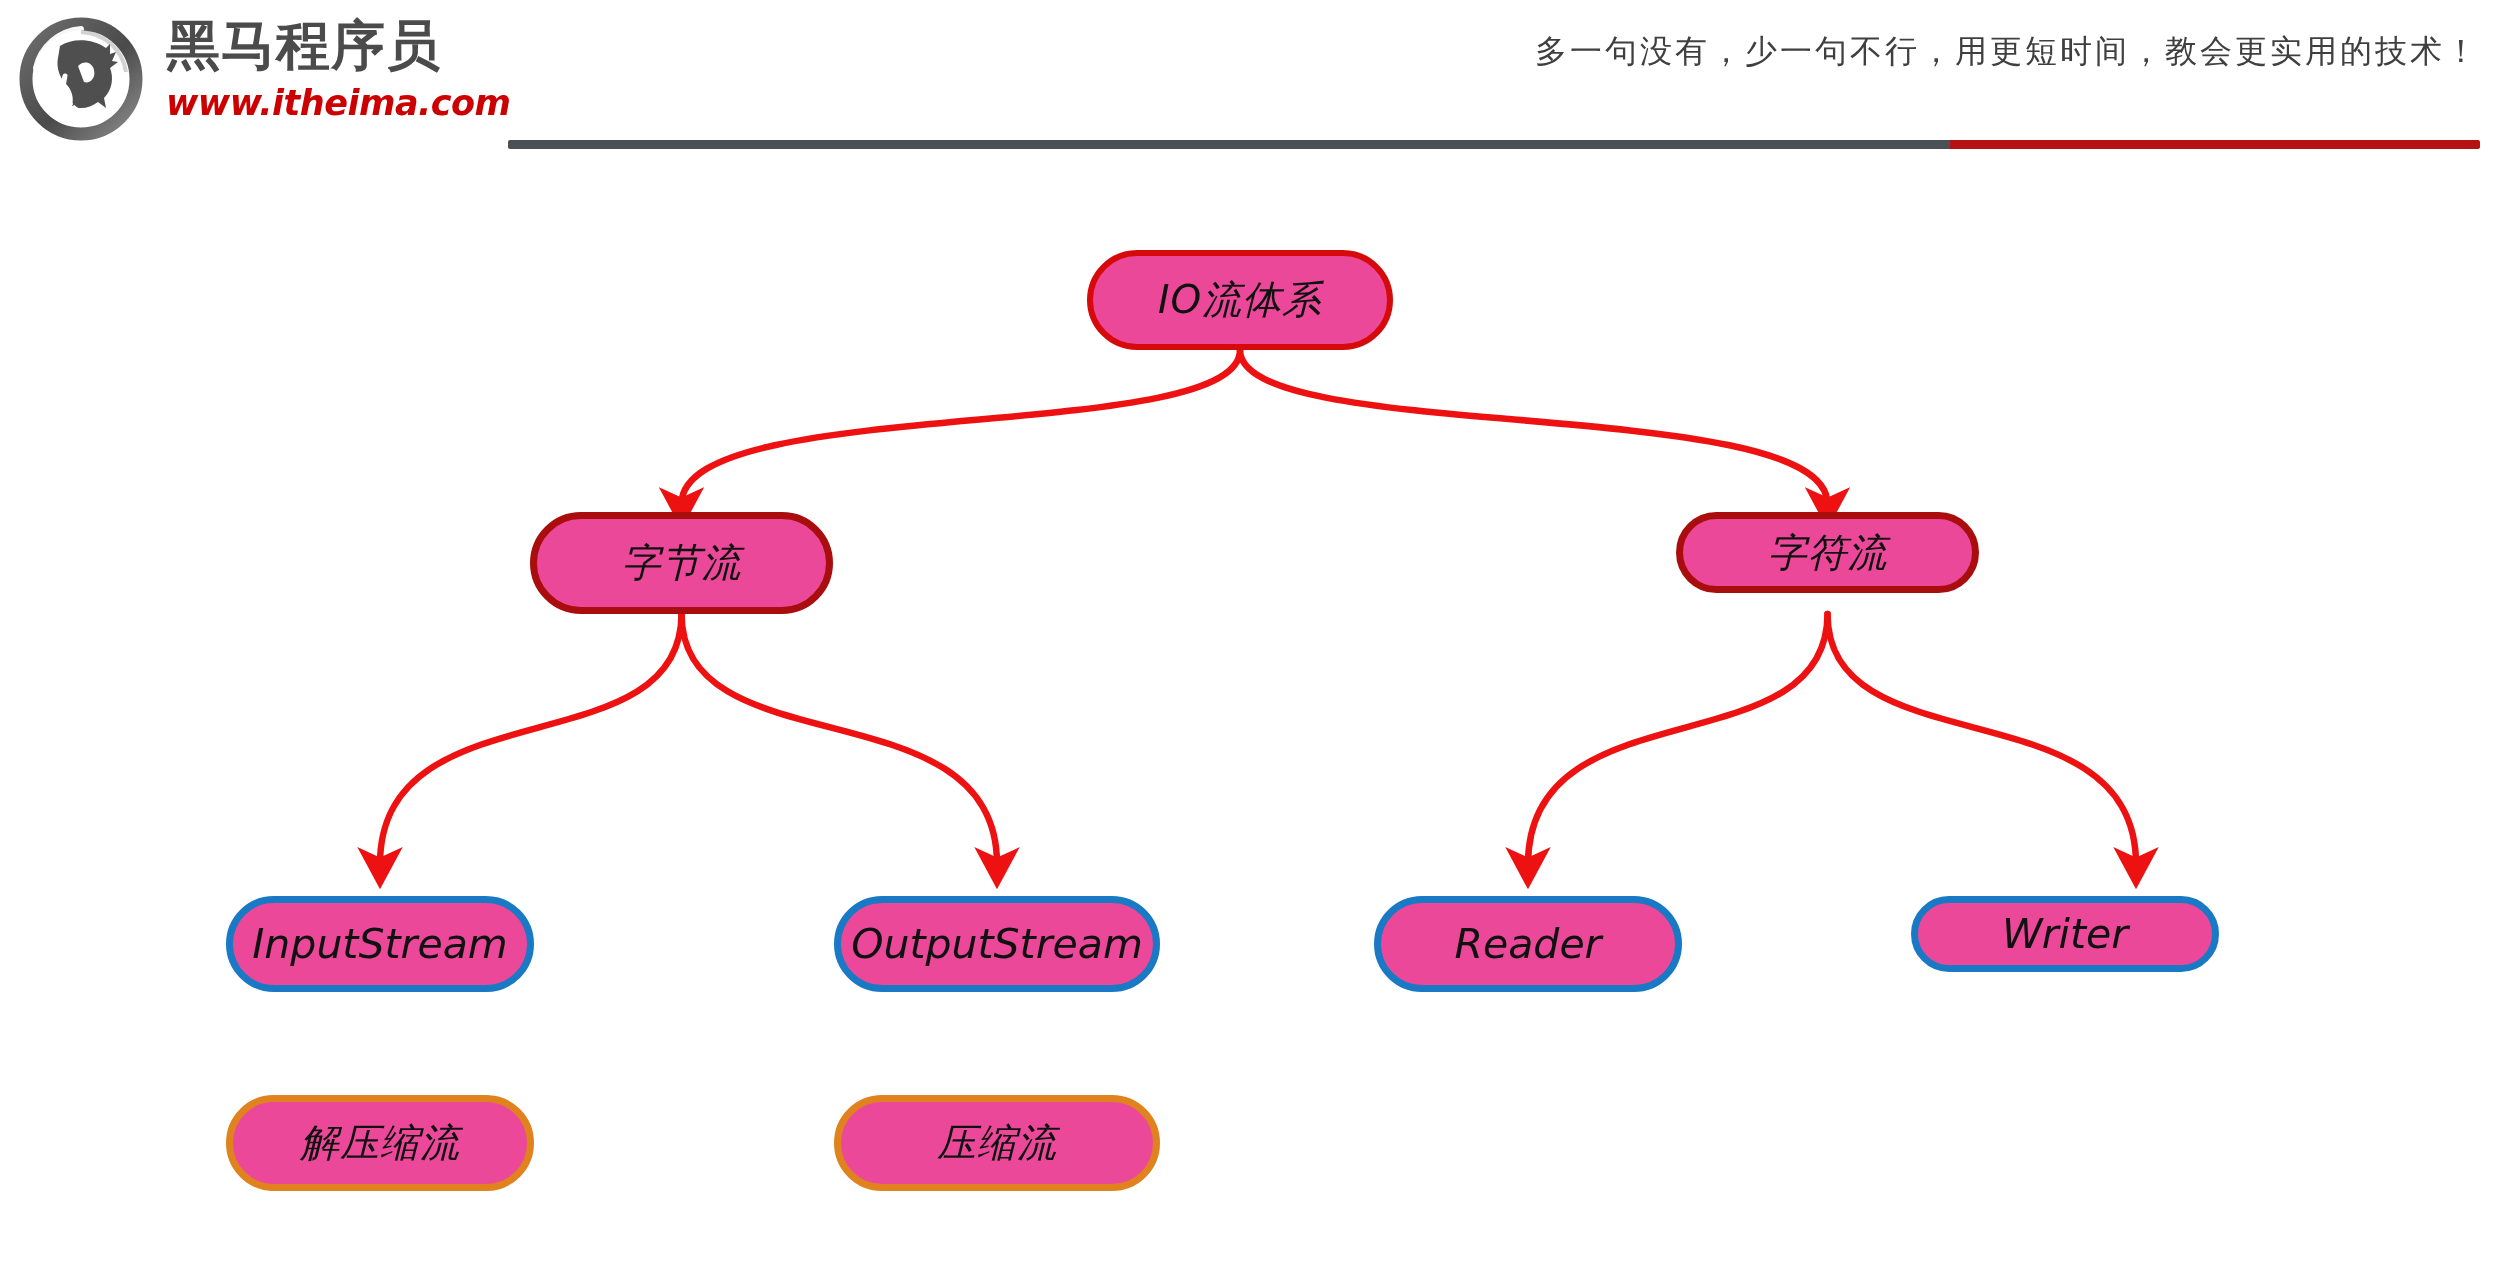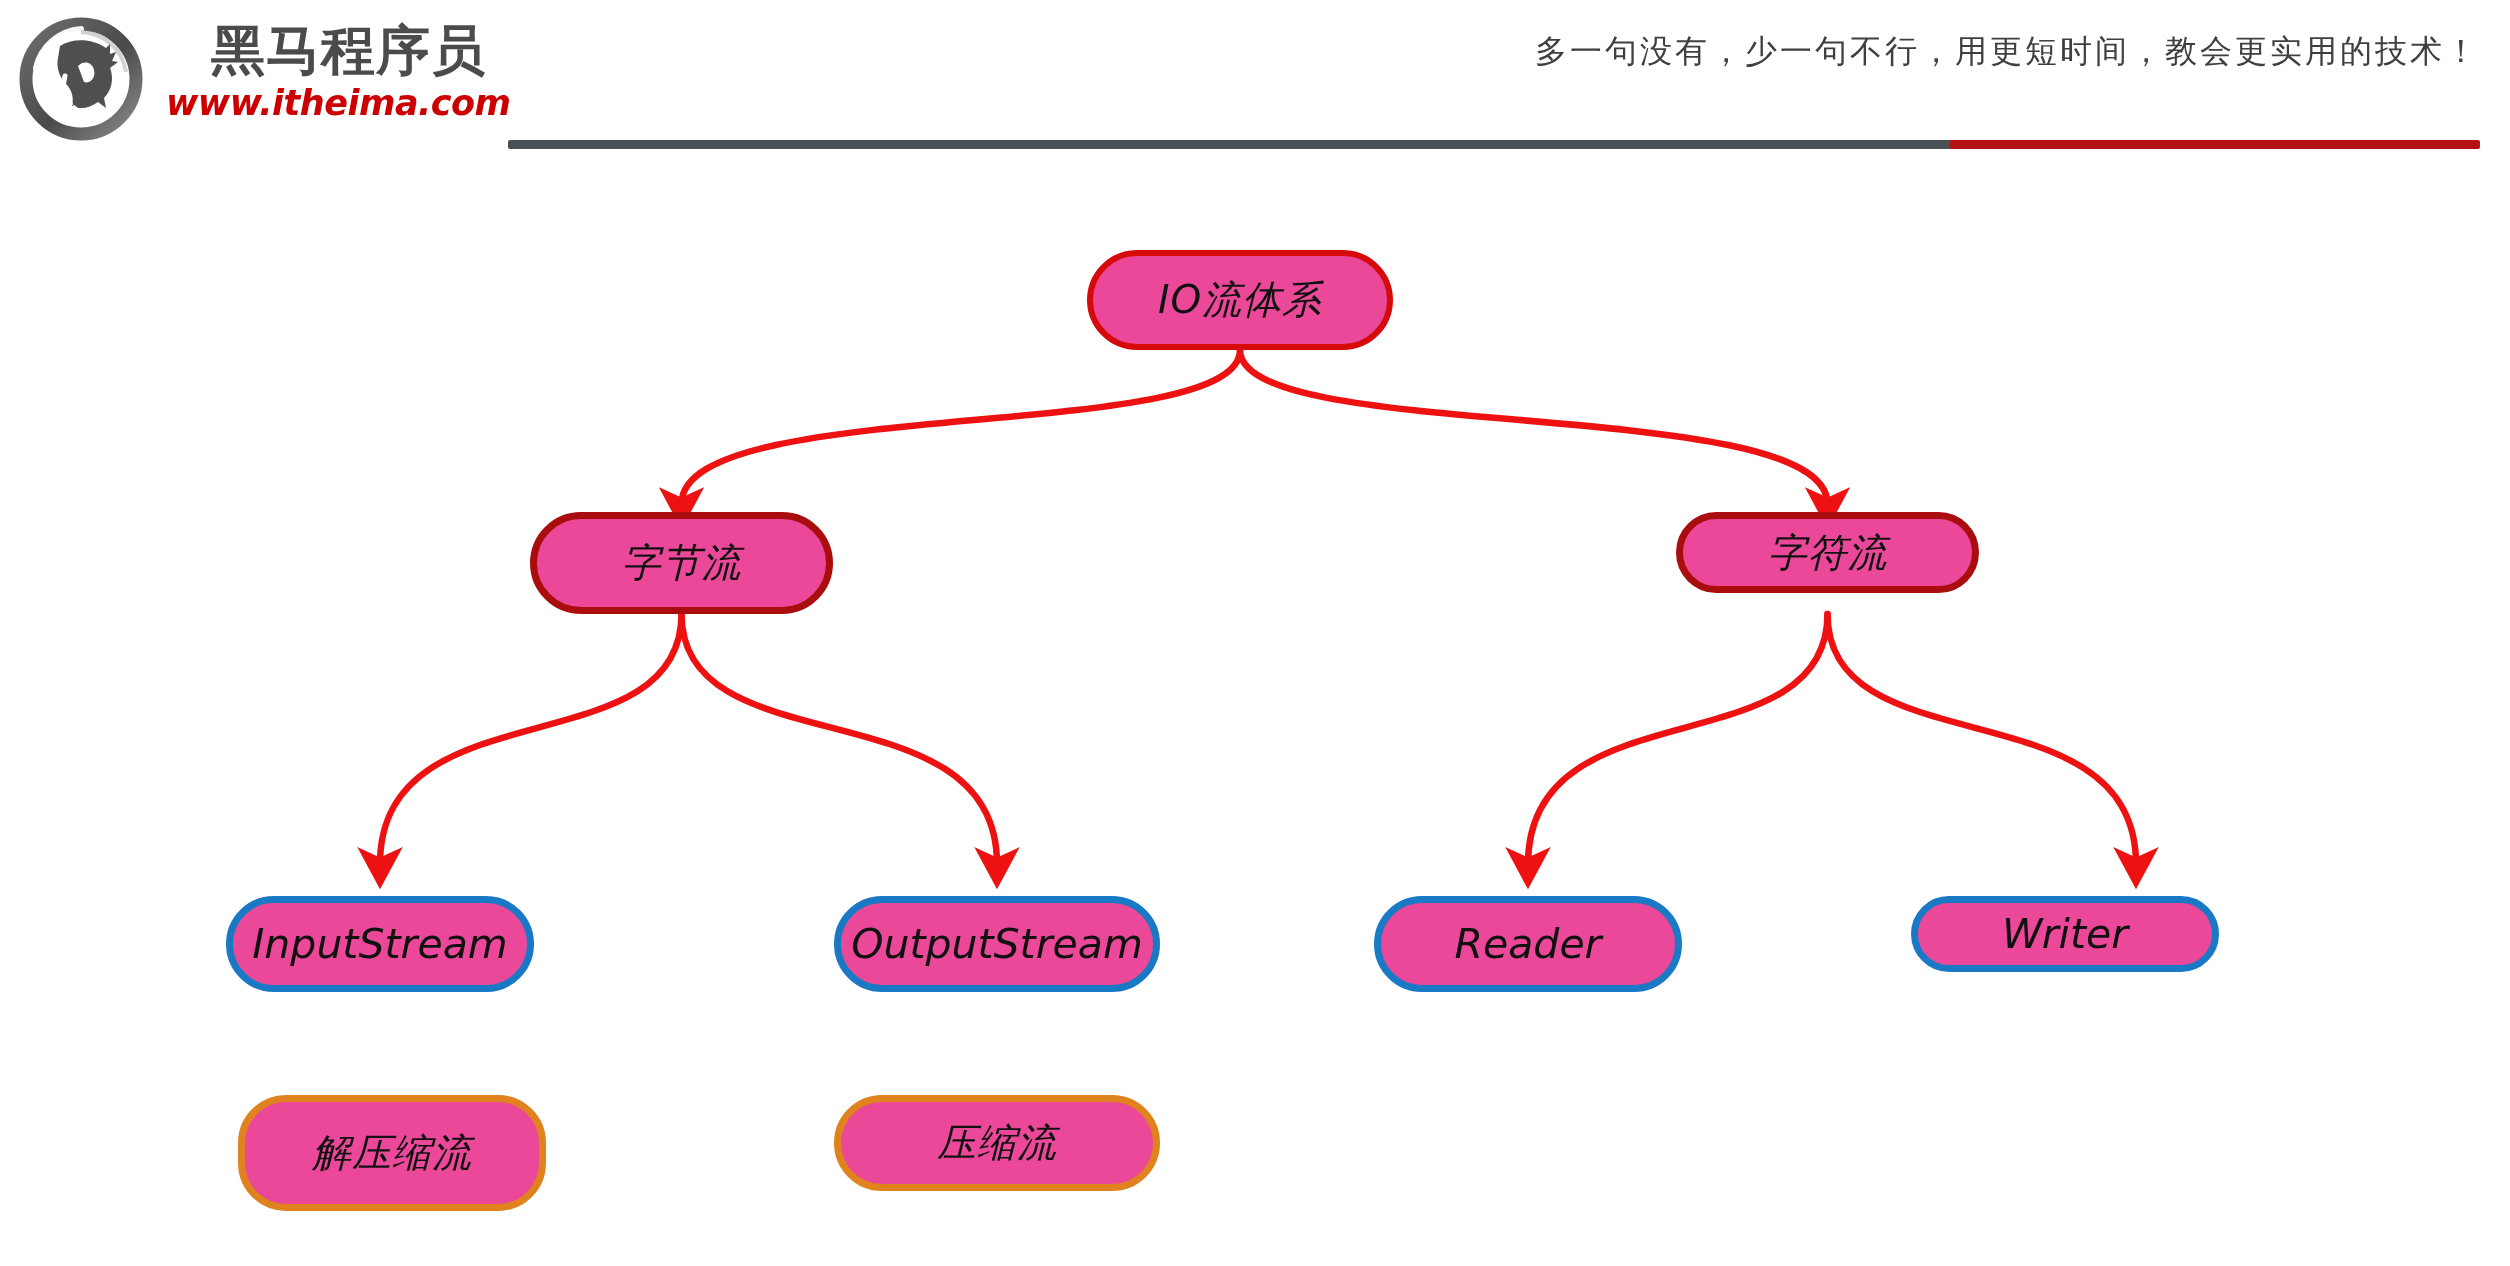--- a/index.html
+++ b/index.html
@@ -34,28 +34,27 @@
     left: 0; top: 6px;
     width: 126px; height: 126px;
   }
   #logo-text-block {
     position: absolute;
     left: 148px;
     top: 8px;
     width: 320px;
   }
   #brand-name {
-    font-family: Liberation Sans, sans-serif;
+    font-family: Liberation Mono, monospace;
     font-size: 54px;
     font-weight: bold;
     color: #4b4b4b;
     letter-spacing: 1px;
     line-height: 64px;
     white-space: nowrap;
-    text-align: right;
   }
   #brand-url {
     font-family: "DejaVu Sans", "Liberation Sans", sans-serif;
     font-size: 35px;
     font-weight: bold;
     font-style: italic;
     color: #cc0000;
     line-height: 42px;
     letter-spacing: -0.5px;
     white-space: nowrap;
@@ -211,19 +210,19 @@
     </div>
     <div class="node leaf-blue en" style="left: 834px; top: 872px; width: 326px; height: 96px; border-radius: 48px;">
       <span class="node-label">OutputStream</span>
     </div>
     <div class="node leaf-blue en" style="left: 1374px; top: 872px; width: 308px; height: 96px; border-radius: 48px; justify-content: center;">
       <span class="node-label">Reader</span>
     </div>
     <div class="node leaf-blue en" style="left: 1911px; top: 872px; width: 308px; height: 76px; border-radius: 48px;">
       <span class="node-label">Writer</span>
     </div>
-    <div class="node leaf-orng cn" style="left: 238px; top: 1095px; width: 308px; height: 116px; border-radius: 48px;">
+    <div class="node leaf-orng cn" style="left: 226px; top: 1095px; width: 308px; height: 96px; border-radius: 48px;">
       <span class="node-label">解压缩流</span>
     </div>
     <div class="node leaf-orng cn" style="left: 834px; top: 1095px; width: 326px; height: 96px; border-radius: 48px;">
       <span class="node-label">压缩流</span>
     </div>
   </div>
 
 </body></html>

